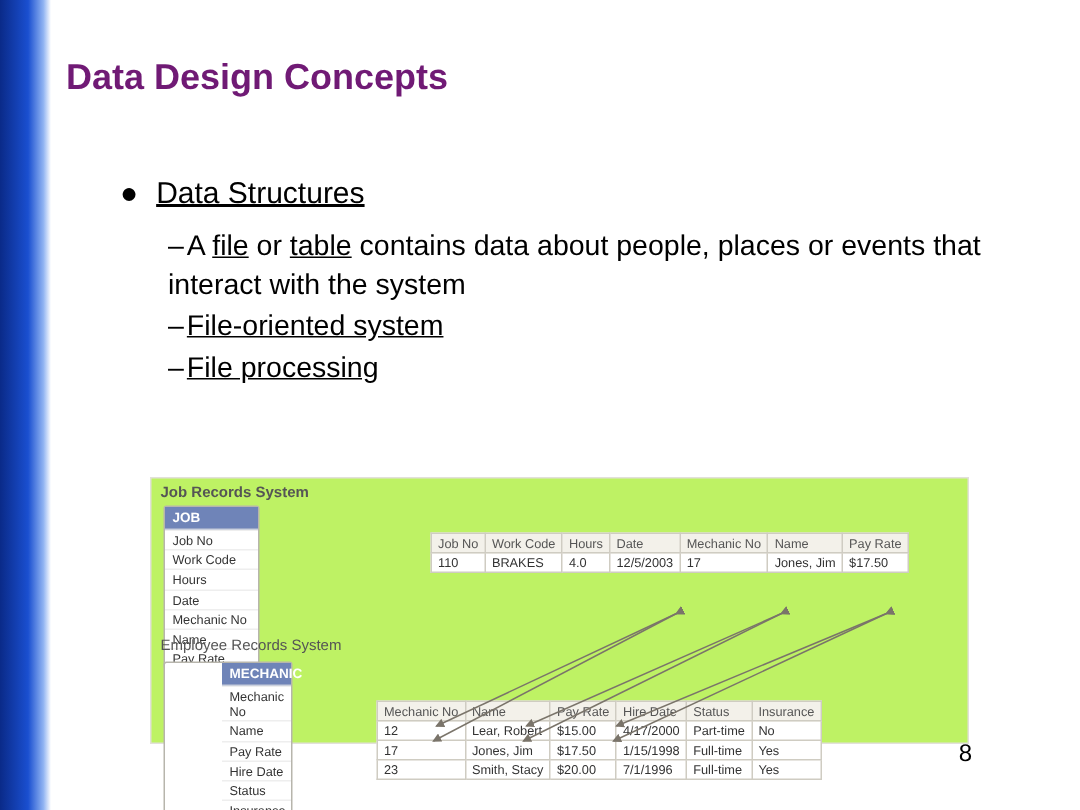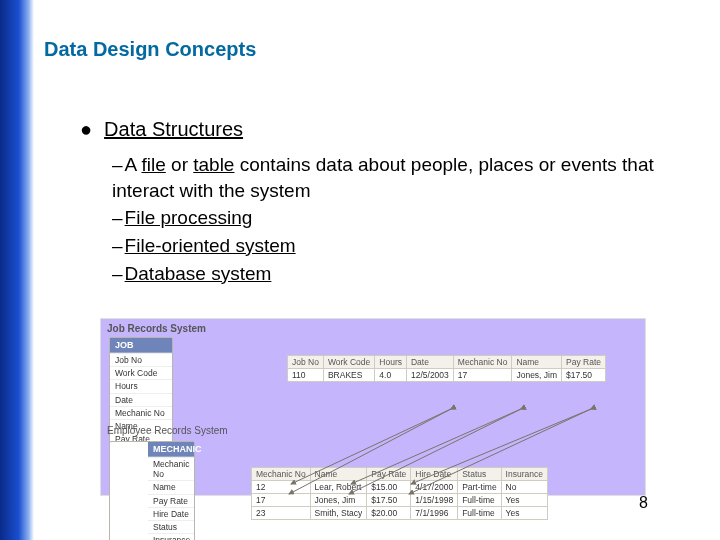--- a/index.html
+++ b/index.html
@@ -1,27 +1,27 @@
 <!DOCTYPE html>
 <html><head>
 <meta charset="utf-8">
 <style>
   * { box-sizing: border-box; margin: 0; padding: 0; }
   html, body { width: 720px; height: 540px; font-family: Arial, Helvetica, sans-serif; background: #fff; overflow: hidden; }
   .slide { position: relative; width: 720px; height: 540px; }
   .blue-bar { position: absolute; top: 0; left: 0; width: 34px; height: 540px; background: linear-gradient(to right, #0a2a88 0%, #1a4fd0 55%, #8fb3f2 85%, #ffffff 100%); }
-  .title { position: absolute; top: 38px; left: 44px; font-size: 20px; font-weight: bold; color: #0369a1; }
+  .title { position: absolute; top: 38px; left: 44px; font-size: 24px; font-weight: bold; color: #701a75; }
   .bullet { position: absolute; top: 118px; left: 80px; font-size: 20px; color: #000; }
   .bullet .dot { display: inline-block; margin-right: 12px; }
   .bullet .u { text-decoration: underline; margin-top: 46px; }
   .sub { position: absolute; left: 112px; top: 152px; width: 560px; font-size: 19px; line-height: 1.35; color: #000; }
   .sub .row { margin-bottom: 2px; }
   .sub .dash { margin-right: 2px; }
   .sub .u { text-decoration: underline; }
-  .figure { position: absolute; left: 100px; top: 318px; width: 546px; height: 178px; background: #c4b5fd; border: 1px solid #e2e0da; }
+  .figure { position: absolute; left: 100px; top: 318px; width: 546px; height: 178px; background: #bef264; border: 1px solid #e2e0da; }
   .sect-title { font-size: 10px; font-weight: bold; color: #555; padding: 4px 6px 2px 6px; }
   .panel-box { position: absolute; background: #fff; border: 1px solid #b7b5ac; border-radius: 2px; }
   .panel-hdr { background: #6f84b8; color: #fff; font-size: 9px; font-weight: bold; padding: 2px 5px; border-bottom: 1px solid #9aa7c7; }
   .panel-list div { font-size: 8.5px; color: #333; padding: 1px 5px; border-top: 1px solid #eee; line-height: 1.2; }
   .job-panel { left: 8px; top: 18px; width: 64px; }
   .mech-panel { left: 8px; top: 122px; width: 86px; padding-left: 38px; }
   .tbl { position: absolute; border-collapse: collapse; background: #fff; }
   .tbl th, .tbl td { border: 1px solid #cfccc2; font-size: 8.5px; padding: 1px 4px; color: #333; text-align: left; white-space: nowrap; }
   .tbl th { background: #f3f1ea; font-weight: normal; color: #555; }
   .job-tbl { left: 186px; top: 36px; }
@@ -42,27 +42,24 @@
 
   <div class="bullet">
     <span class="dot">●</span><span class="u">Data Structures</span>
   </div>
 
   <div class="sub">
     <div class="row">
       <span class="dash">–</span><span>A </span><span class="u">file</span><span> or </span><span class="u">table</span><span> contains data about people, places or events that interact with the system</span>
     </div>
     <div class="row">
-      <span class="dash">–</span><span class="u">File processing</span>
-    </div>
-    <div class="row">
       <span class="dash">–</span><span class="u">File-oriented system</span>
     </div>
     <div class="row">
-      <span class="dash">–</span><span class="u">Database system</span>
+      <span class="dash">–</span><span class="u">File processing</span>
     </div>
   </div>
 
   <div class="figure">
     <div class="sect-title">Job Records System</div>
 
     <div class="panel-box job-panel">
       <div class="panel-hdr">JOB</div>
       <div class="panel-list">
         <div>Job No</div>

